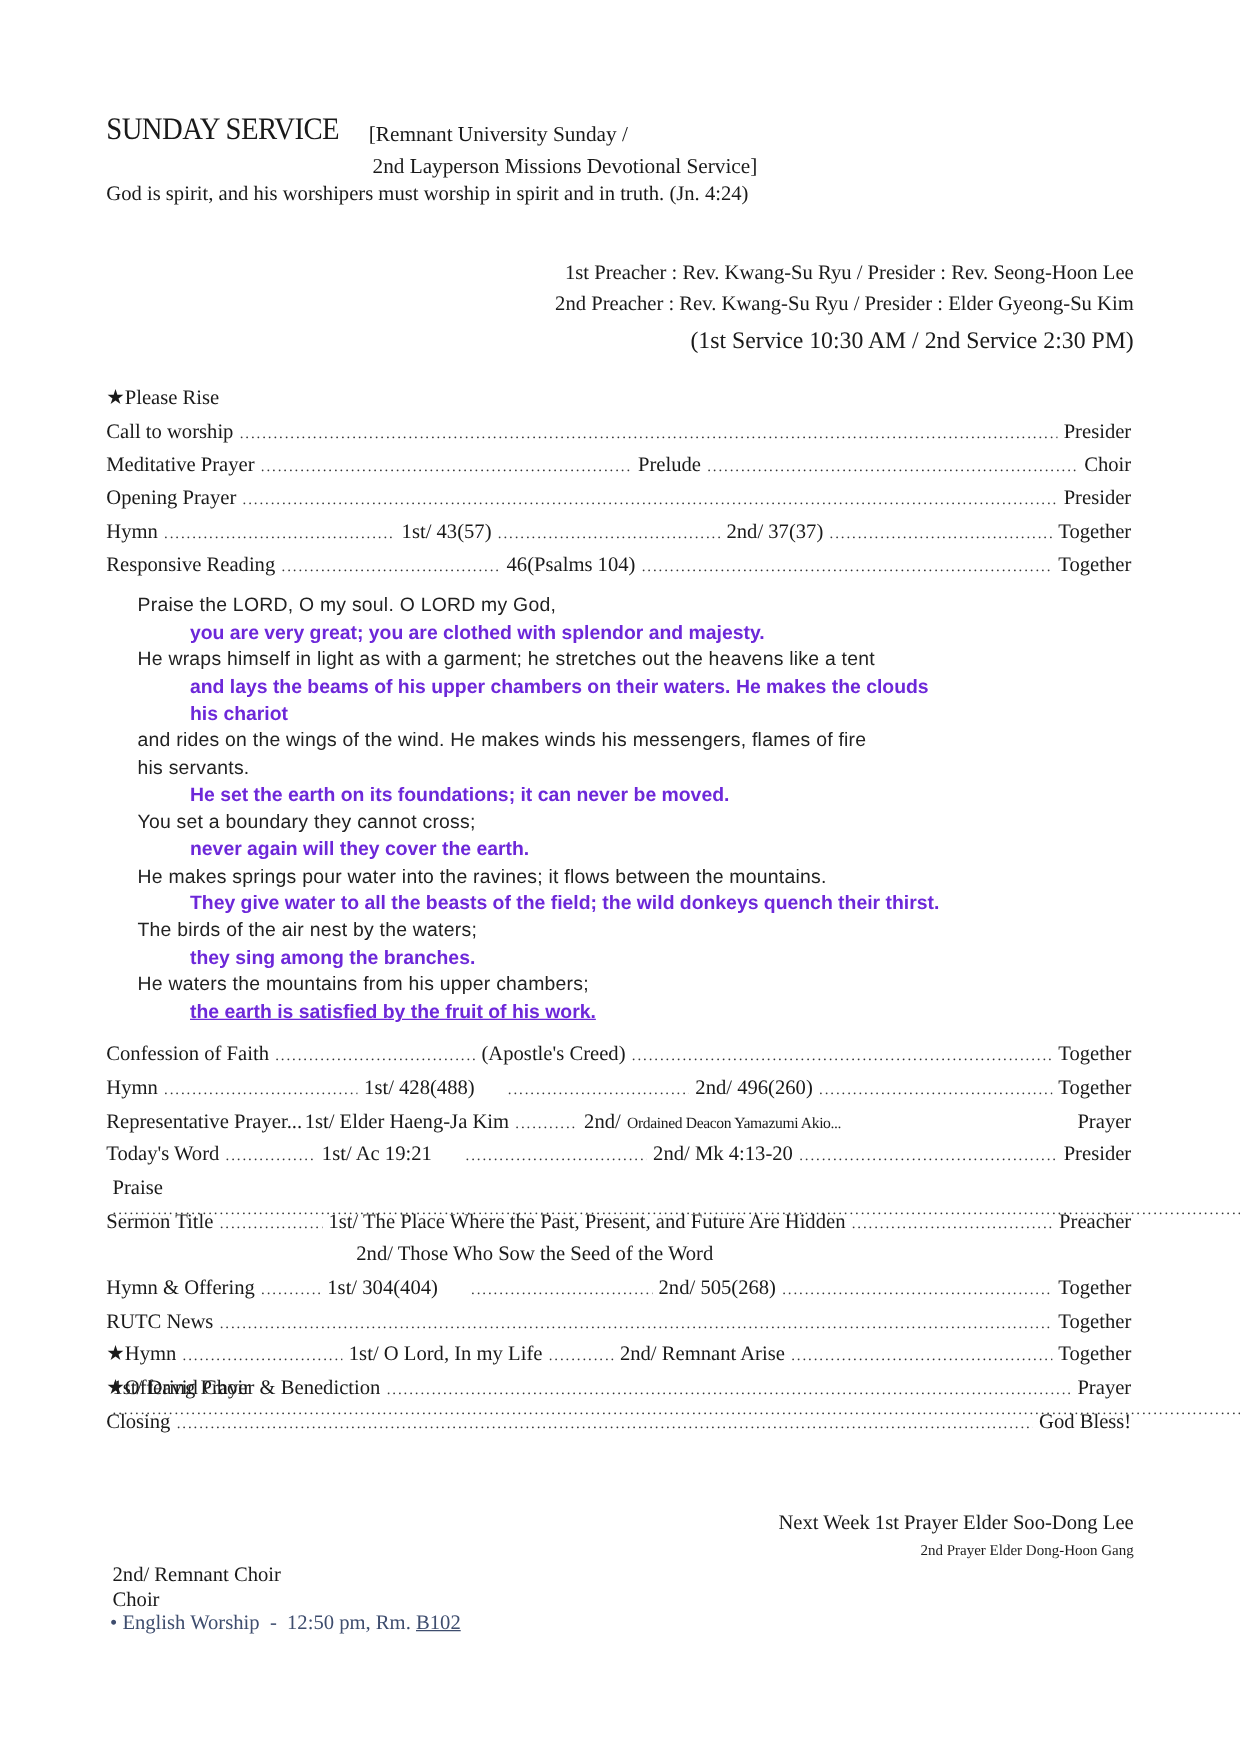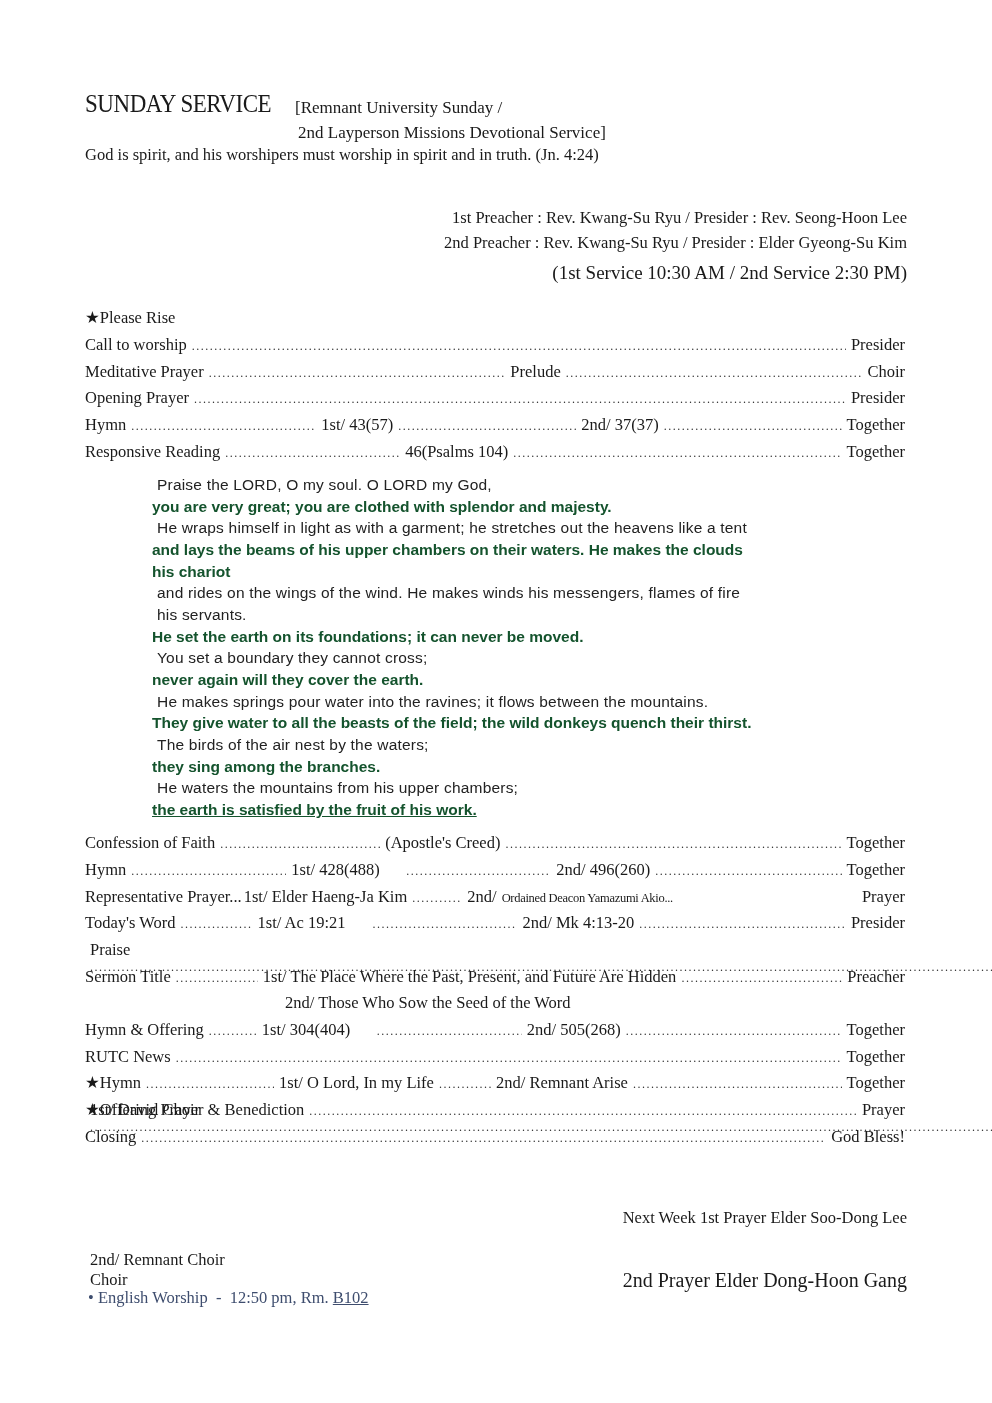--- a/index.html
+++ b/index.html
@@ -18,25 +18,25 @@
   #times { top: 262px; font-size: 19px; }
 
   .row { position: absolute; left: 85px; width: 820px; height: 22px; font-size: 16.5px; display: flex; align-items: baseline; }
   .row .seg { white-space: nowrap; flex: 0 0 auto; }
   .row .dots { flex: 1 1 auto; overflow: hidden; white-space: nowrap; margin: 0 5px; letter-spacing: 1.5px; font-size: 12px; color: #333; }
   .row .dots::before { content: "................................................................................................................................................................................................................"; }
   .row .right { flex: 0 0 auto; white-space: nowrap; }
   .row .small { font-size: 12.5px; letter-spacing: -0.3px; }
 
   .reading { position: absolute; font-size: 15.5px; white-space: nowrap; }
-  .reading.leader { left: 110px; color: #222; font-weight: 300; letter-spacing: 0.2px; font-family: "Liberation Sans", "DejaVu Sans", sans-serif; margin-left: 47px; }
-  .reading.people { left: 152px; color: #14532d; font-weight: bold; font-family: "Liberation Sans", "DejaVu Sans", sans-serif; }
+  .reading.leader { left: 110px; color: #222; font-weight: 300; letter-spacing: 0.2px; font-family: "Liberation Sans", "DejaVu Sans", sans-serif; }
+  .reading.people { left: 152px; color: #6d28d9; font-weight: bold; font-family: "Liberation Sans", "DejaVu Sans", sans-serif; }
 
   #next-week-1 { right: 85px; top: 1208px; font-size: 16.5px; }
-  #next-week-2 { right: 85px; top: 1233px; font-size: 20px; margin-top: 36px; }
+  #next-week-2 { right: 85px; top: 1233px; font-size: 12px; }
   #english-worship { left: 88px; top: 1288px; font-size: 16.5px; color: #3e4d6e; }
   #english-worship .room { text-decoration: underline; }
 </style>
 </head>
 <body>
 
 <div class="abs" id="title-main">SUNDAY SERVICE</div>
 <div class="abs" id="title-sub1">[Remnant University Sunday /</div>
 <div class="abs" id="title-sub2">2nd Layperson Missions Devotional Service]</div>
 <div class="abs" id="verse">God is spirit, and his worshipers must worship in spirit and in truth. (Jn. 4:24)</div>

